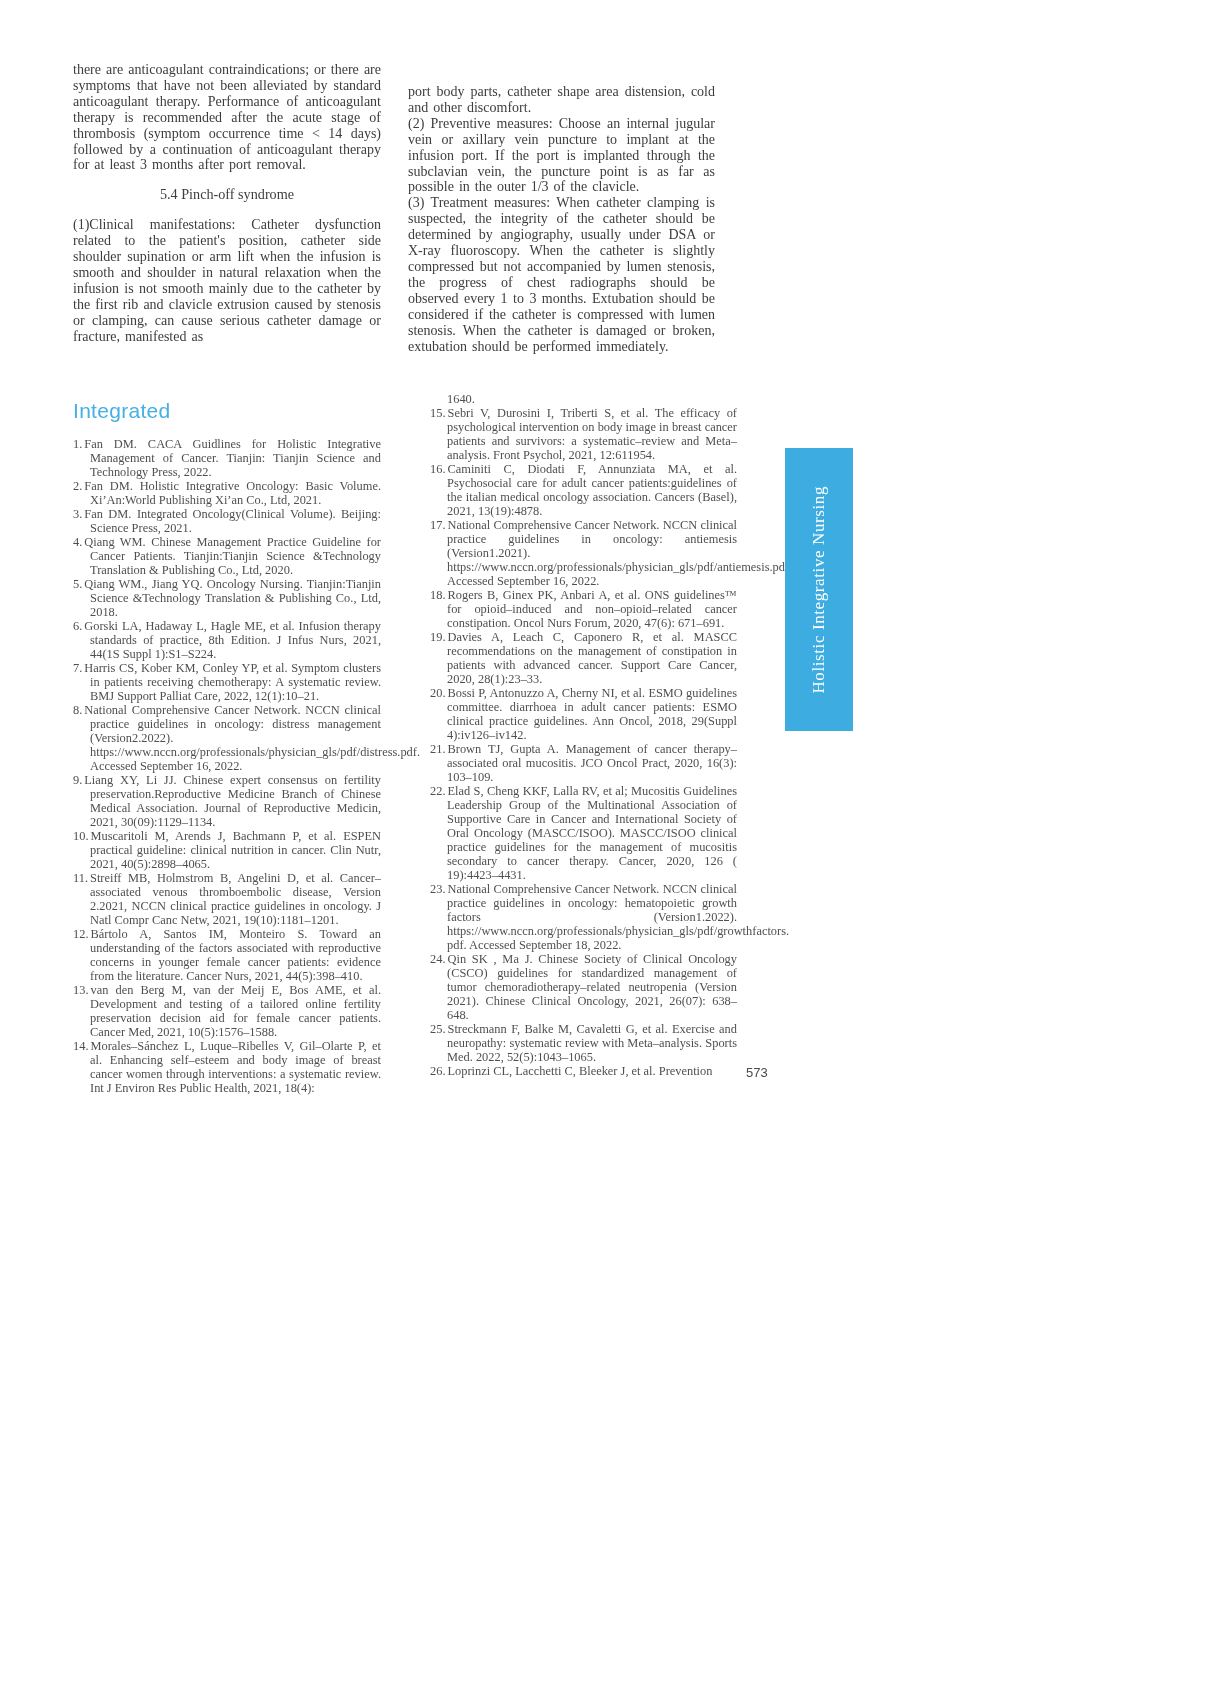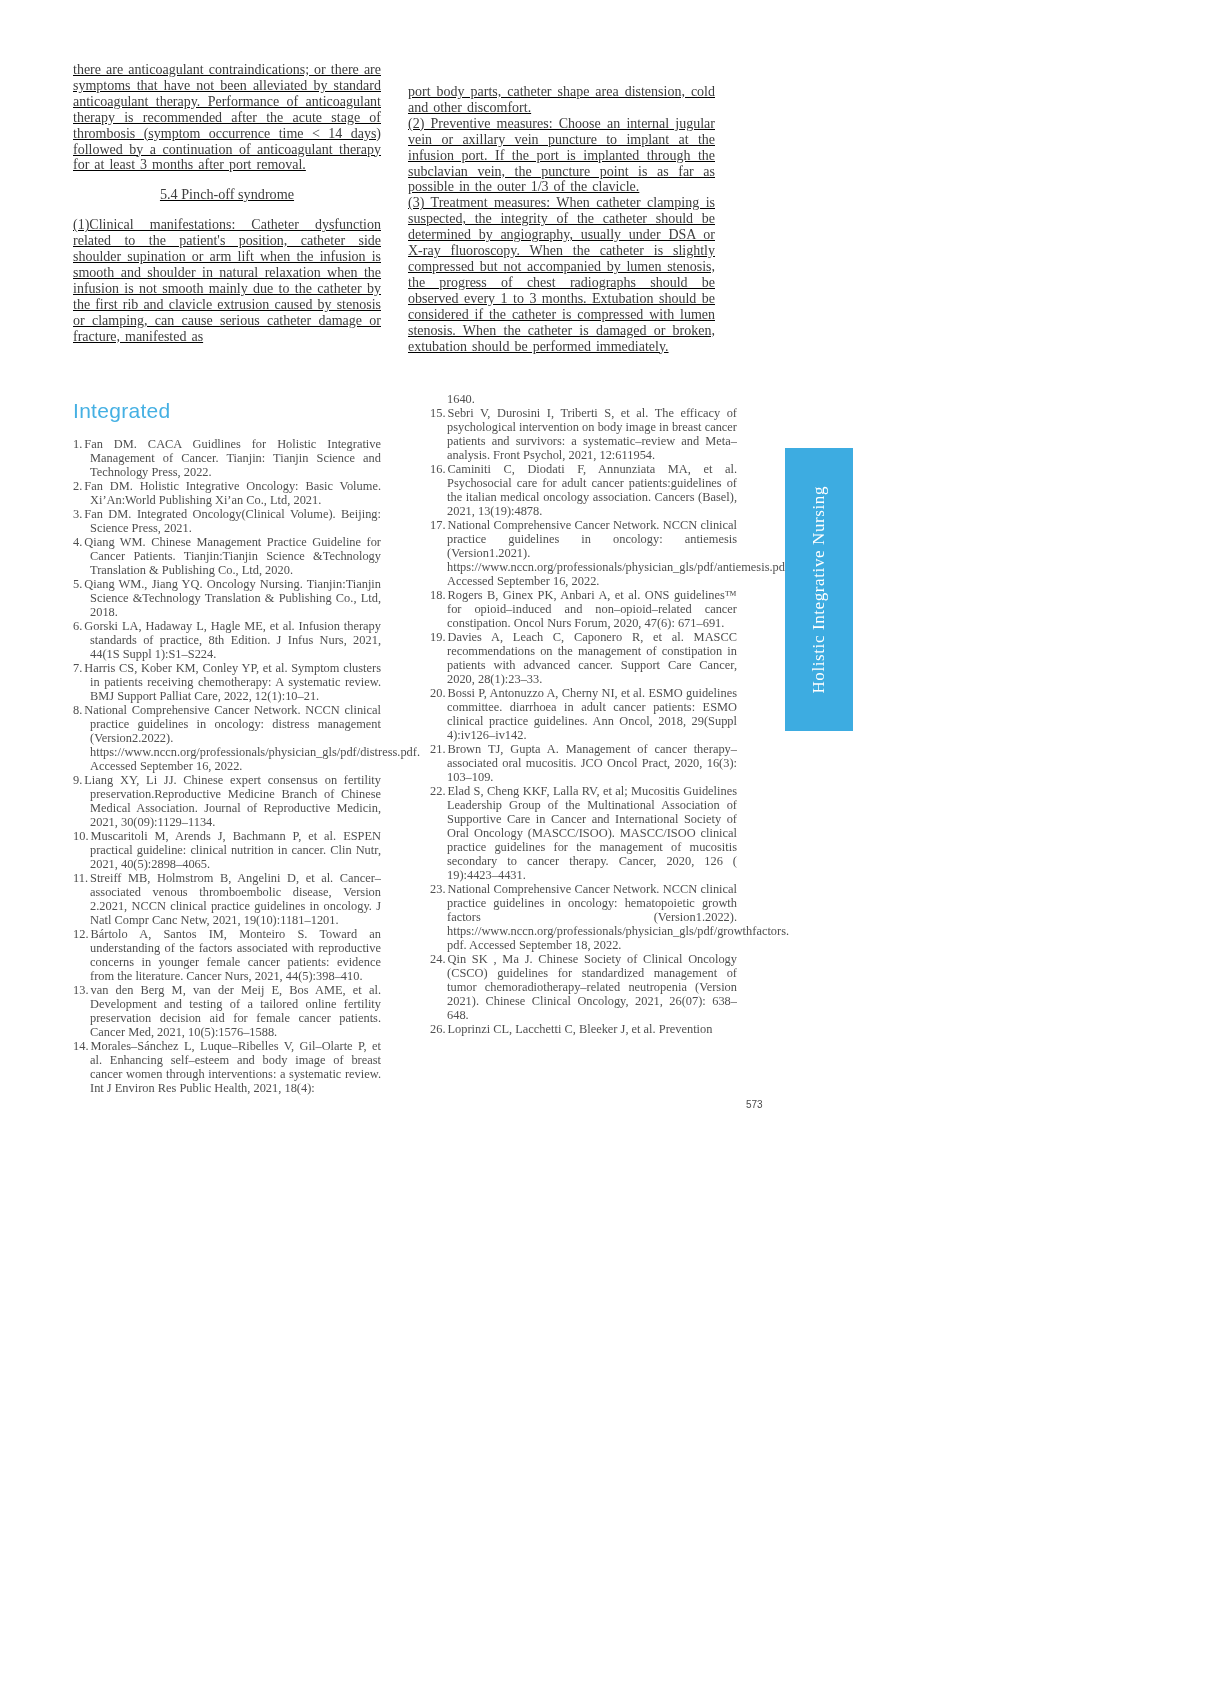--- a/index.html
+++ b/index.html
@@ -14,21 +14,21 @@
   * { box-sizing: border-box; }
   html, body { margin: 0; padding: 0; background: #ffffff; }
   .page {
     position: relative;
     width: 1218px;
     height: 1696px;
     background: var(--page-bg);
     font-family: "Liberation Serif", serif;
     overflow: hidden;
   }
-  .col { position: absolute; top: 62px; text-decoration: underline; }
+  .col { position: absolute; top: 62px; }
   .col-left  { left: 73px;  width: 308px; }
   .col-right { left: 408px; width: 307px; margin-top: 22px; }
   .para {
     margin: 0;
     font-size: 14px;
     line-height: 15.9px;
     text-align: justify;
     color: var(--body-text);
     word-spacing: 1.5px;
   }
@@ -81,23 +81,23 @@
     transform: rotate(180deg);
     white-space: nowrap;
     color: var(--tab-text);
     font-family: "Liberation Serif", serif;
     font-size: 17px;
     letter-spacing: 0.6px;
   }
   .page-number {
     position: absolute;
     left: 746px;
-    top: 1099px;
+    top: 1065px;
     font-family: "Liberation Sans", sans-serif;
-    font-size: 10px;
+    font-size: 13px;
     color: var(--page-number-color);
   }
 </style>
 </head>
 <body>
 
 <div class="page">
 
   <div class="col col-left">
     <p class="para">there are anticoagulant contraindications; or there are symptoms that have not been alleviated by standard anticoagulant therapy. Performance of anticoagulant therapy is recommended after the acute stage of thrombosis (symptom occurrence time &lt; 14 days) followed by a continuation of anticoagulant therapy for at least 3 months after port removal.</p>
@@ -161,20 +161,21 @@
         <li class="ref"><span class="ref-num">20.</span><span>Bossi P, Antonuzzo A, Cherny NI, et al. ESMO guidelines committee. diarrhoea in adult cancer patients: ESMO clinical practice guidelines. Ann Oncol, 2018, 29(Suppl 4):iv126–iv142.</span></li>
 
         <li class="ref"><span class="ref-num">21.</span><span>Brown TJ, Gupta A. Management of cancer therapy–associated oral mucositis. JCO Oncol Pract, 2020, 16(3): 103–109.</span></li>
 
         <li class="ref"><span class="ref-num">22.</span><span>Elad S, Cheng KKF, Lalla RV, et al; Mucositis Guidelines Leadership Group of the Multinational Association of Supportive Care in Cancer and International Society of Oral Oncology (MASCC/ISOO). MASCC/ISOO clinical practice guidelines for the management of mucositis secondary to cancer therapy. Cancer, 2020, 126 ( 19):4423–4431.</span></li>
 
         <li class="ref"><span class="ref-num">23.</span><span>National Comprehensive Cancer Network. NCCN clinical practice guidelines in oncology: hematopoietic growth factors (Version1.2022). https://www.nccn.org/professionals/physician_gls/pdf/growthfactors. pdf. Accessed September 18, 2022.</span></li>
 
         <li class="ref"><span class="ref-num">24.</span><span>Qin SK , Ma J. Chinese Society of Clinical Oncology (CSCO) guidelines for standardized management of tumor chemoradiotherapy–related neutropenia (Version 2021). Chinese Clinical Oncology, 2021, 26(07): 638–648.</span></li>
 
+        <li class="ref"><span class="ref-num">25.</span><span>Streckmann F, Balke M, Cavaletti G, et al. Exercise and neuropathy: systematic review with Meta–analysis. Sports Med. 2022, 52(5):1043–1065.</span></li>
 
         <li class="ref"><span class="ref-num">26.</span><span>Loprinzi CL, Lacchetti C, Bleeker J, et al. Prevention</span></li>
       </ol>
   </div>
 
   <div class="side-tab">
     <span class="side-tab-label">Holistic Integrative Nursing</span>
   </div>
 
   <div class="page-number">573</div>

